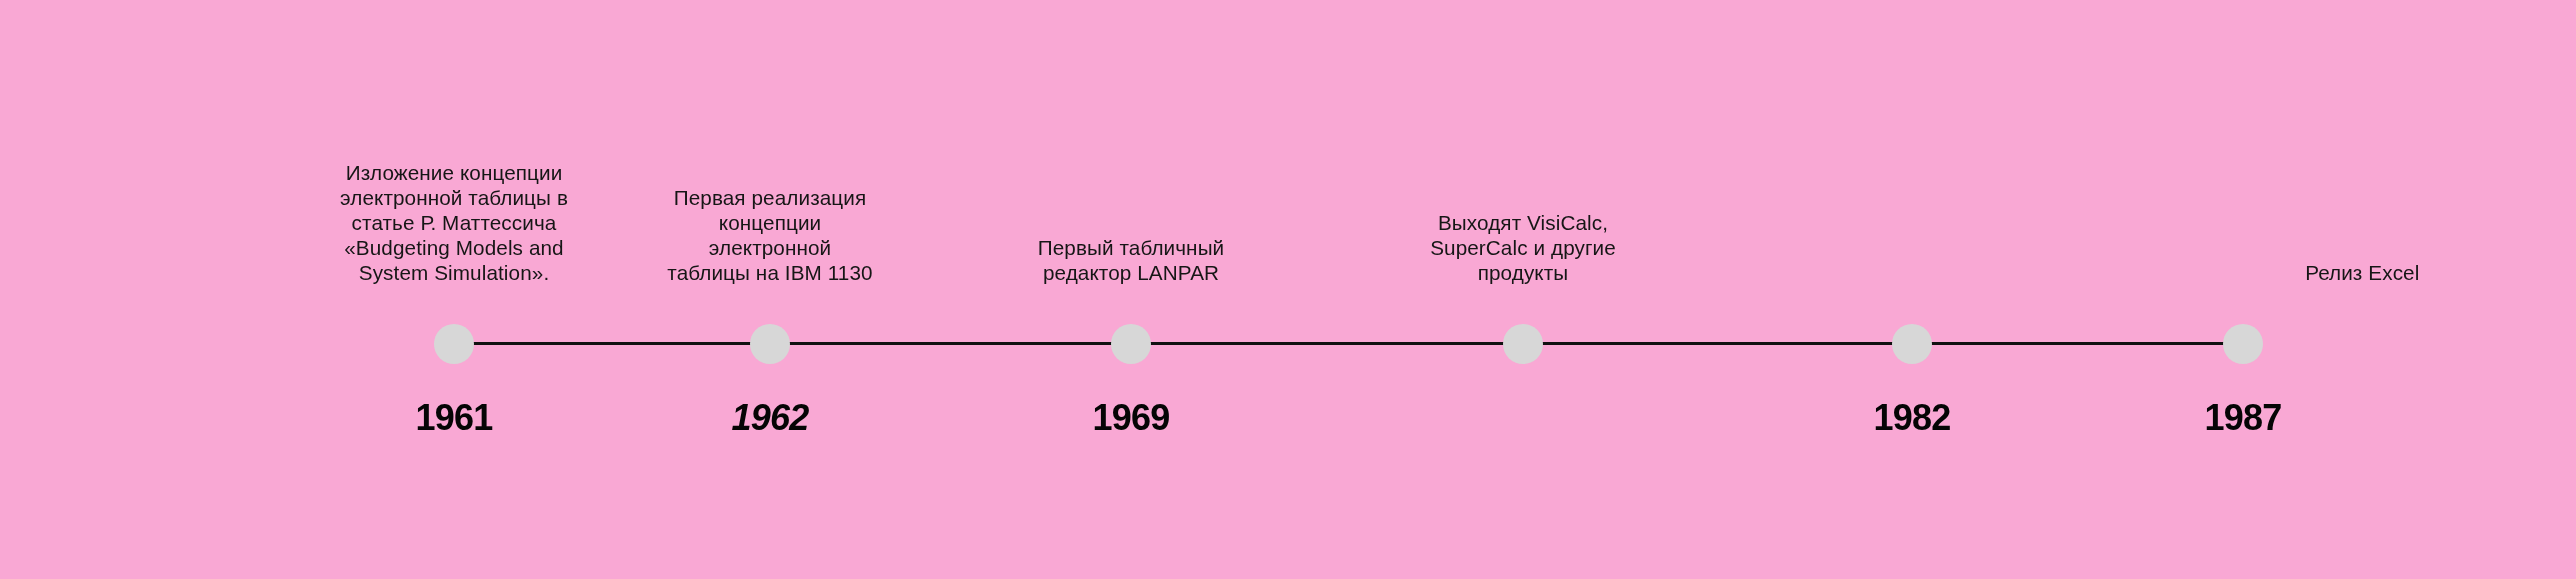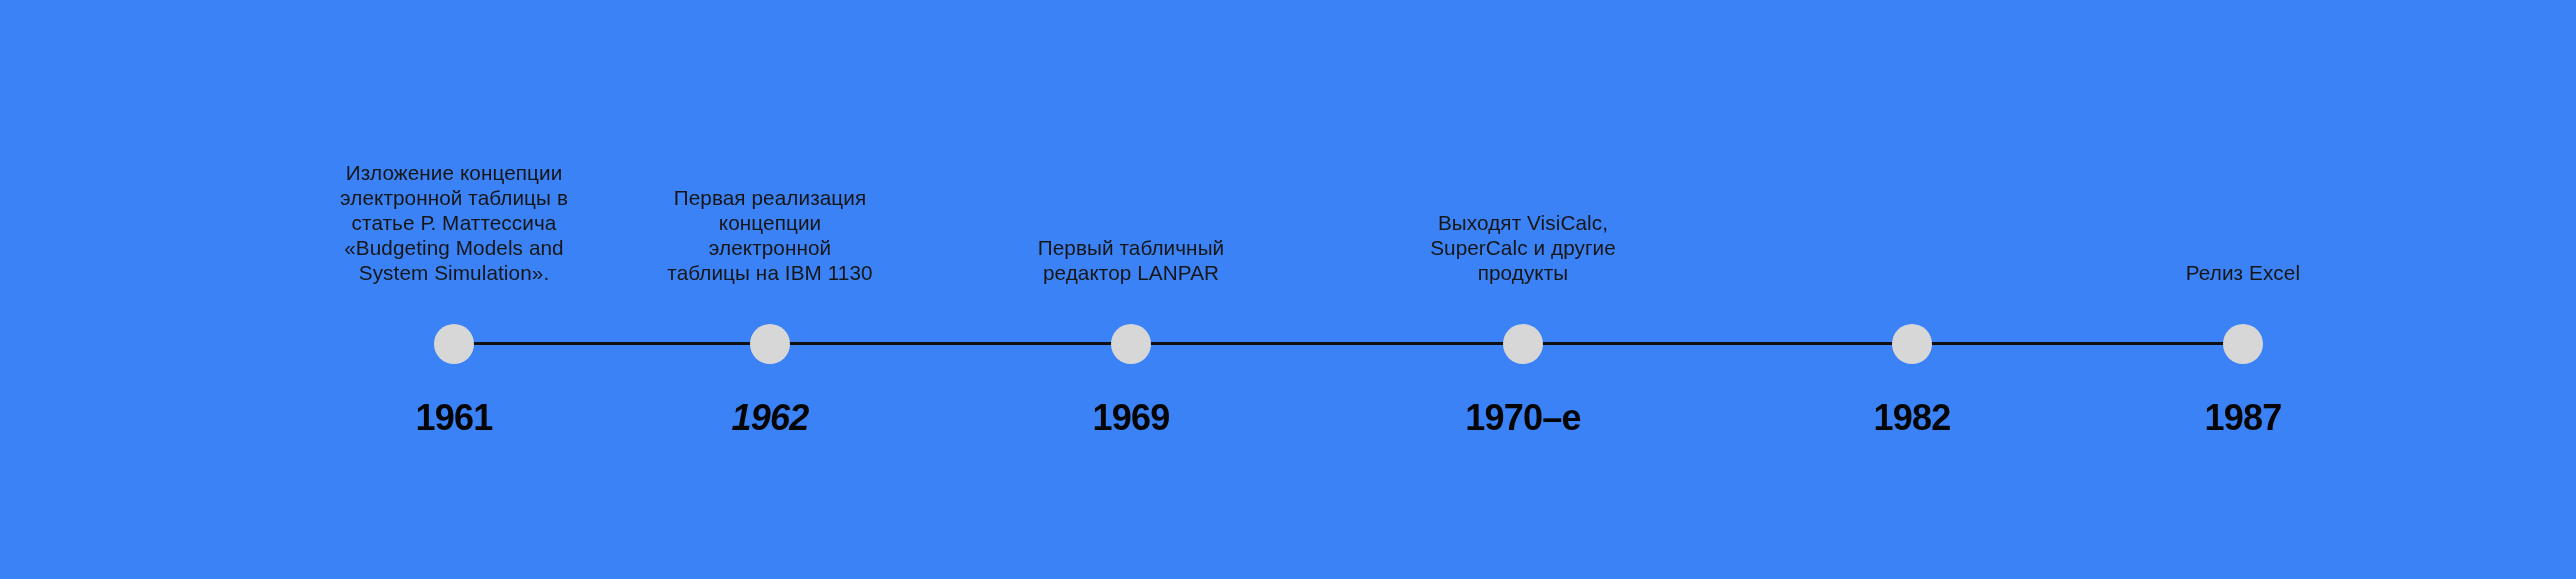--- a/index.html
+++ b/index.html
@@ -79,21 +79,21 @@
     line-height: 50px;
     font-weight: 900;
     letter-spacing: -0.8px;
     color: #050505;
     white-space: nowrap;
   }
 </style>
 </head>
 <body>
 
-<div class="canvas" style="background: #3b82f6;">
+<div class="canvas" style="background: #f9a8d4;">
 
   <div class="rail" style="background: rgb(17, 17, 17);"></div>
 
   <div id="milestones">
       <div class="milestone" style="left: 454px;">
         <div class="desc" style="color: rgb(22, 22, 22);">Изложение концепции
 электронной таблицы в
 статье Р. Маттессича
 «Budgeting Models and
 System Simulation».</div>
@@ -112,27 +112,26 @@
         <div class="desc" style="color: rgb(22, 22, 22);">Первый табличный
 редактор LANPAR</div>
         <div class="dot" style="background: rgb(215, 215, 215);"></div>
         <div class="year" style="color: rgb(5, 5, 5);">1969</div>
       </div>
       <div class="milestone" style="left: 1523px;">
         <div class="desc" style="color: rgb(22, 22, 22);">Выходят VisiCalc,
 SuperCalc и другие
 продукты</div>
         <div class="dot" style="background: rgb(215, 215, 215);"></div>
-        <div class="year" style="color: rgb(5, 5, 5);">1970–е</div>
       </div>
       <div class="milestone" style="left: 1912px;">
         <div class="dot" style="background: rgb(215, 215, 215);"></div>
         <div class="year" style="color: rgb(5, 5, 5);">1982</div>
       </div>
       <div class="milestone" style="left: 2243px;">
-        <div class="desc" style="color: rgb(22, 22, 22);">Релиз Excel</div>
+        <div class="desc" style="color: rgb(22, 22, 22); text-align: right;">Релиз Excel</div>
         <div class="dot" style="background: rgb(215, 215, 215);"></div>
         <div class="year" style="color: rgb(5, 5, 5);">1987</div>
       </div>
     </div>
 
 </div>
 
 
 </body></html>

